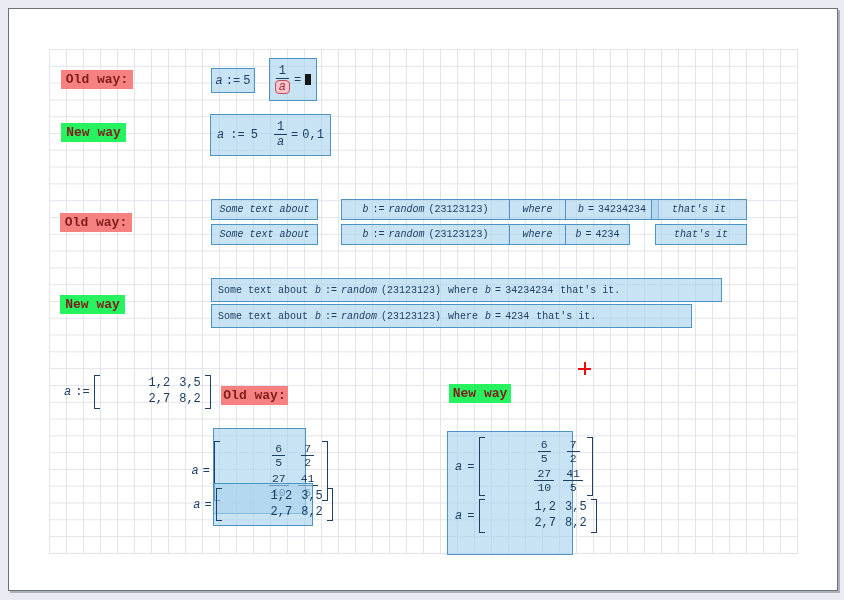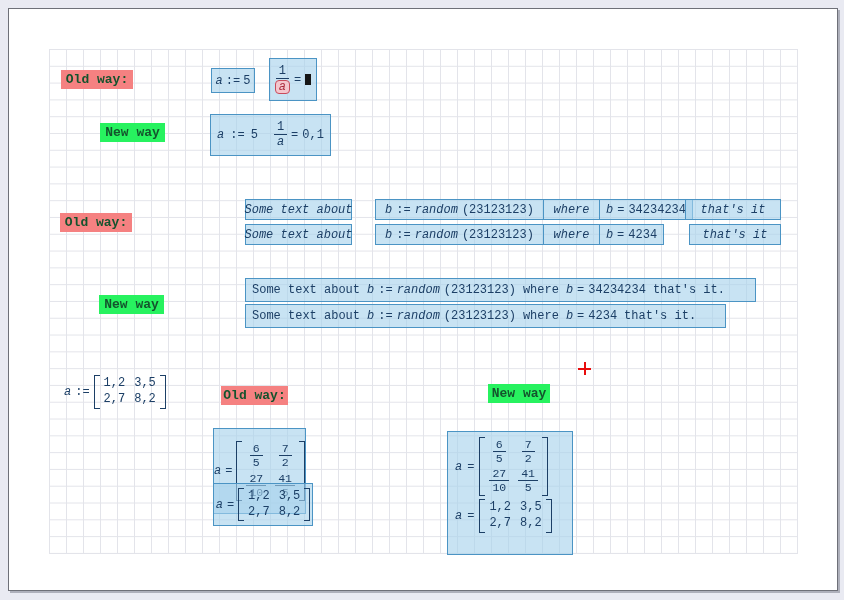--- a/index.html
+++ b/index.html
@@ -16,47 +16,47 @@
   .grid{
     position:absolute;left:40px;top:40px;width:748px;height:504px;
     background-image:
       linear-gradient(to right,#e3e4ea 1px,transparent 1px),
       linear-gradient(to bottom,#e3e4ea 1px,transparent 1px);
     background-size:17px 16.8px;
     border-right:1px solid #e3e4ea;border-bottom:1px solid #e3e4ea;
   }
   .label{
     position:absolute;display:flex;align-items:center;justify-content:center;
-    font:bold 13px "Liberation Mono",monospace;color:#14532d;white-space:pre;text-align:right;
+    font:bold 13px "Liberation Mono",monospace;color:#7f1d1d;white-space:pre;text-align:right;
   }
   .red{background:#f58181;}
-  .green{background:#27f25f;margin-left:39px;}
+  .green{background:#27f25f;}
   .mathbox{
     position:absolute;display:flex;align-items:center;
     background:rgba(166,210,236,.62);border:1px solid #4b94c4;
     color:#1c3f66;font:12px "Liberation Mono",monospace;white-space:pre;
   }
   .ctr{justify-content:center;}
-  .mid{font-size:12px;margin-left:34px;}
+  .mid{font-size:10px;}
   .it{font-style:italic;}
   .frac{display:inline-flex;flex-direction:column;align-items:center;line-height:1.05;}
   .frac .n{border-bottom:1.2px solid #1c3f66;padding:0 3px;}
   .frac .d{padding:0 2px;margin-top:1px;}
   .err{
     background:#f4c6cd;border:1.3px solid #c84b5c;border-radius:4px;
     color:#a92a3c;padding:0 3px;margin-top:1px;font-style:italic;
   }
   .ph{width:6px;height:11px;background:#161616;display:inline-block;}
   .mx{display:inline-flex;align-items:stretch;}
   .brak{width:5px;border:1.4px solid #1c3f66;flex:0 0 auto;}
   .brak.l{border-right:none;}
   .brak.r{border-left:none;}
   .cells{
     display:grid;grid-template-columns:auto auto;column-gap:9px;row-gap:2px;
-    padding:2px 4px;justify-items:center;align-items:center;line-height:1.15;
+    padding:2px 4px;justify-items:center;align-items:center;line-height:1.15;margin-left:45px;
   }
   .mexpr{display:flex;align-items:center;gap:4px;}
   .rowline{display:flex;align-items:center;gap:5px;}
   .gap{display:inline-block;width:8px;}
   .cross{position:absolute;width:13px;height:13px;}
   .cross .h{position:absolute;left:0;top:5.5px;width:13px;height:2px;background:#e80c0c;}
   .cross .v{position:absolute;left:5.5px;top:0;width:2px;height:13px;background:#e80c0c;}
   .nw-col{flex-direction:column;align-items:flex-start;gap:3px;padding:5px 7px;}
 </style>
 </head>

